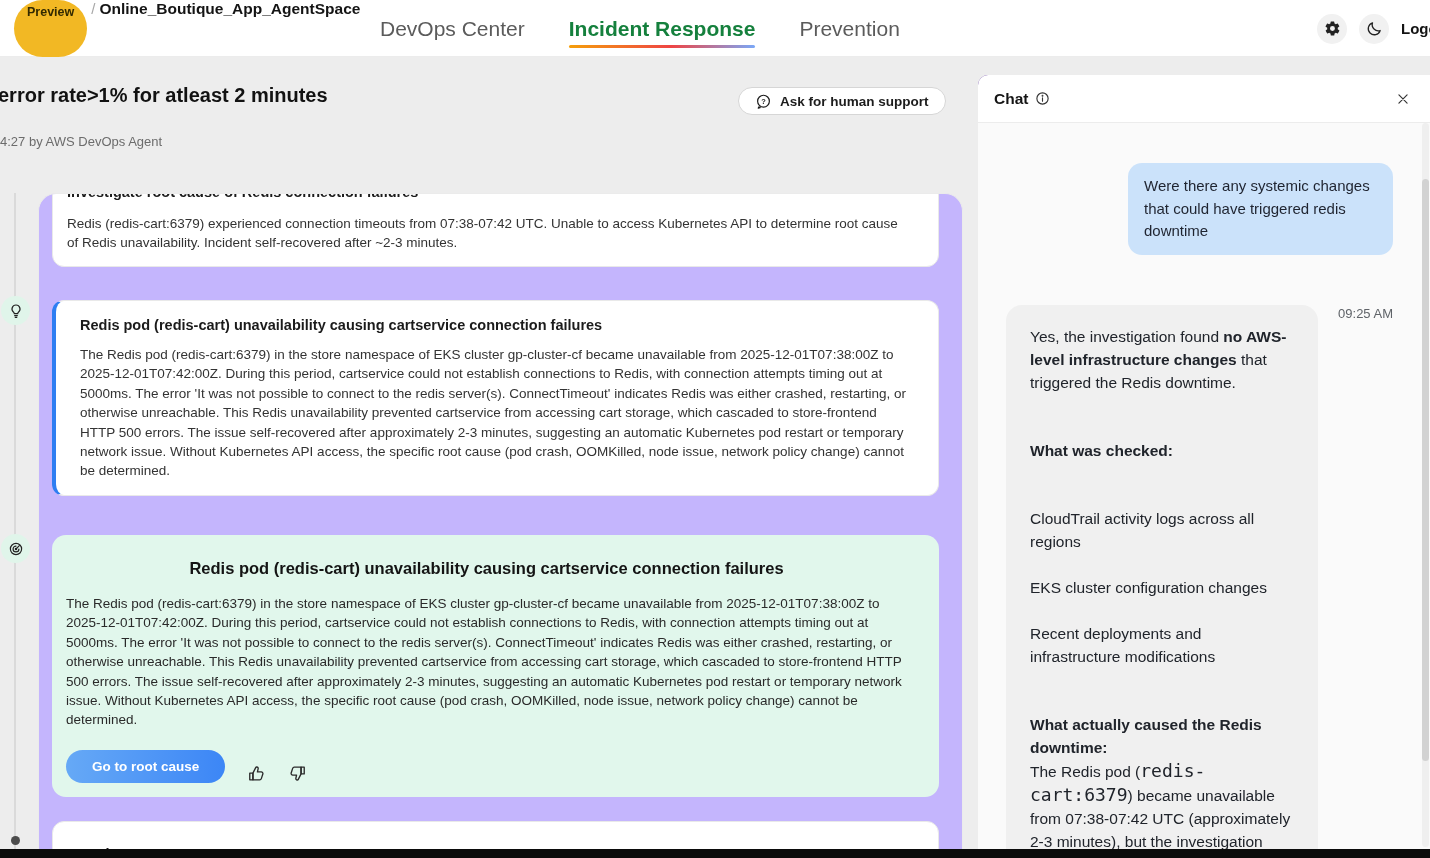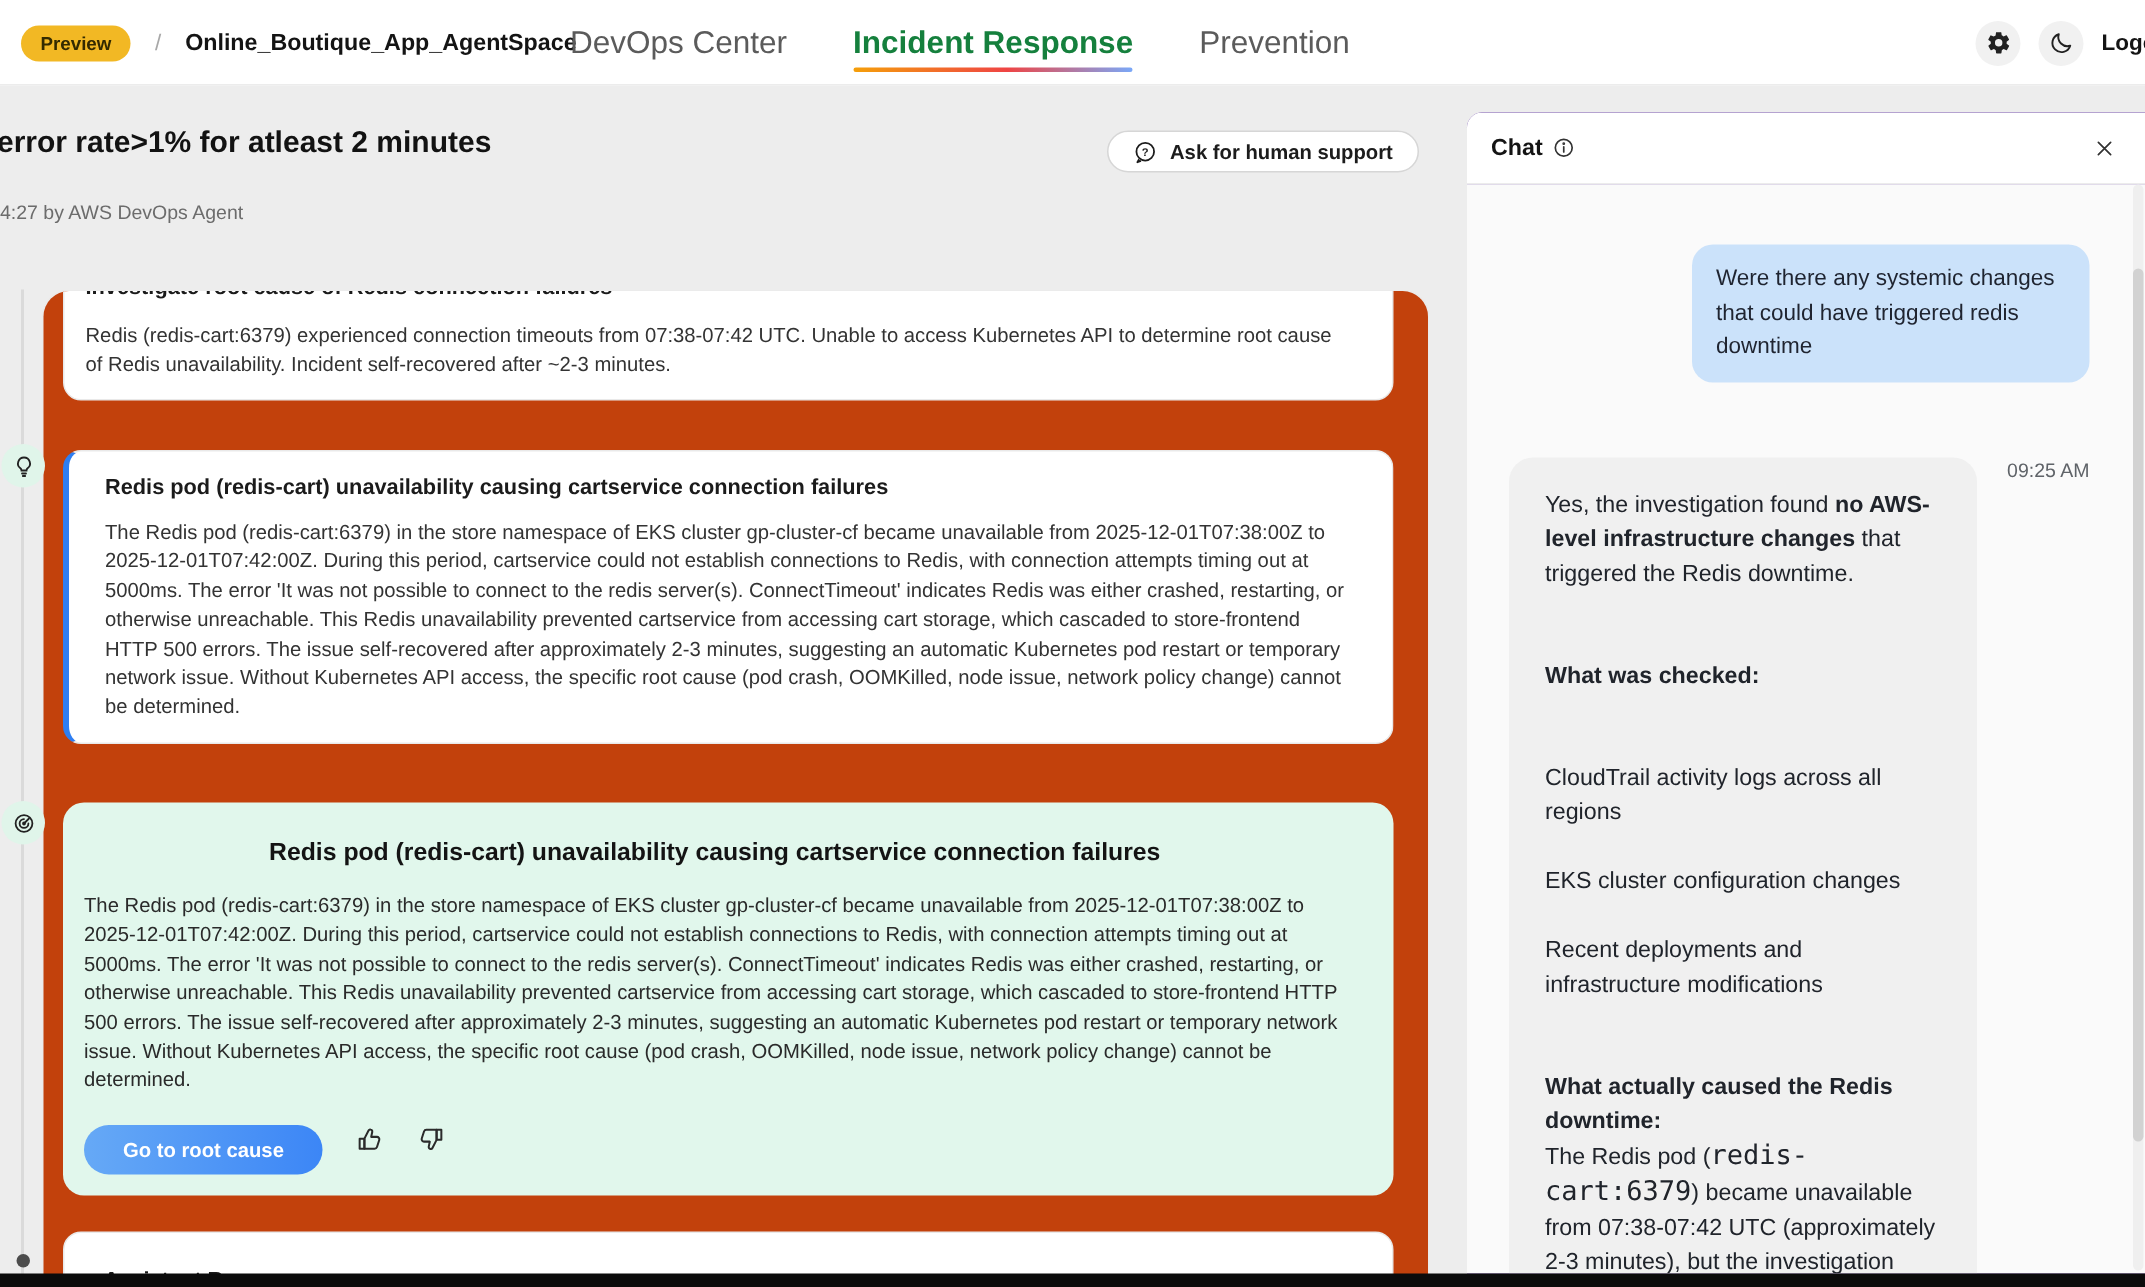--- a/index.html
+++ b/index.html
@@ -2,21 +2,21 @@
 <html><head>
 <meta charset="utf-8">
 <style>
   * { margin:0; padding:0; box-sizing:border-box; }
   html,body { width:1430px; height:858px; overflow:hidden; }
   body { font-family:"Liberation Sans", sans-serif; background:#ededed; color:#1a1a1a; }
   .screen { position:relative; width:1430px; height:858px; overflow:hidden; }
 
   
   .nav { position:absolute; left:0; top:0; width:1430px; height:57px; background:#fff; border-bottom:1px solid #ececec; z-index:30; }
-  .nav-left { position:absolute; left:14px; top:0; height:57px; display:flex; align-items:center; gap:16px; }
+  .nav-left { position:absolute; left:14px; top:0; height:57px; display:flex; gap:4px; }
   .badge-preview { background:#f2b824; color:#332a00; font-size:12.5px; font-weight:bold; padding:5px 13px; border-radius:999px; }
   .crumb-sep { color:#a8a8a8; font-size:15px; }
   .crumb { font-size:15.5px; font-weight:bold; color:#141414; }
   .tabs { position:absolute; left:380px; top:0; height:57px; display:flex; align-items:center; gap:44px; }
   .tab { position:relative; font-size:21px; color:#5b5b5b; height:57px; display:flex; align-items:center; cursor:pointer; }
   .tab.active { color:#15803d; font-weight:bold; }
   .tab.active .tab-underline { position:absolute; left:0; right:0; bottom:9px; height:3px; border-radius:2px;
       background:linear-gradient(90deg,#f59f0a 0%,#ef4444 55%,#7aa8f8 100%); }
   .nav-right { position:absolute; left:1317px; top:0; height:57px; display:flex; align-items:center; gap:12px; }
   .icon-btn { width:30px; height:30px; border-radius:50%; background:#f1f1f1; display:flex; align-items:center; justify-content:center; cursor:pointer; }
@@ -34,32 +34,32 @@
 
   
   .timeline-line { position:absolute; left:14px; top:193px; bottom:0; width:2px; background:#dadada; z-index:1; }
   .tl-icon { position:absolute; left:1px; width:29px; height:29px; border-radius:50%; background:#e0f5ea;
       display:flex; align-items:center; justify-content:center; z-index:3; }
   .tl-bulb { top:296px; }
   .tl-target { top:534px; }
   .tl-dot { position:absolute; left:11px; top:836px; width:9px; height:9px; border-radius:50%; background:#4c4c4c; z-index:3; }
 
   
-  .panel { position:absolute; left:28px; top:193px; width:925px; bottom:0; background:#c2410c;
+  .panel { position:absolute; left:38px; top:193px; width:925px; bottom:0; background:#c4b5fd;
       border:1px solid #ebebeb; border-bottom:none; border-radius:18px 18px 0 0; overflow:hidden; z-index:2; }
   .card { position:absolute; left:13px; right:23px; background:#fff; border:1px solid #e9e9e9; border-radius:12px; }
   .card-clipped { top:-28px; height:101px; padding:17px 26px 0 14px; }
   .card-title { font-size:14.5px; font-weight:bold; color:#1b1b1b; }
   .card-body { margin-top:14px; font-size:13.5px; line-height:19.4px; color:#333; }
   .card-insight { top:106px; border-left:4px solid #2e7ef2; padding:16px 30px 14px 24px; }
   .card-insight .card-body { margin-top:12px; }
   .card-root { top:341px; background:#e1f7ec; border:none; border-radius:14px; padding:24px 32px 14px 14px; }
   .card-root .card-title { text-align:center; font-size:16.5px; color:#141414; }
   .card-root .card-body { margin-top:16px; color:#2a2a2a; }
-  .root-actions { margin-top:20px; display:flex; align-items:flex-start; gap:22px; }
+  .root-actions { margin-top:20px; display:flex; align-items:flex-end; gap:22px; }
   .go-btn { border:none; cursor:pointer; padding:9px 26px; border-radius:999px; color:#fff; font-size:13.5px; font-weight:bold;
       background:linear-gradient(90deg,#66a9f6 0%,#3c86f6 100%); font-family:"Liberation Sans",sans-serif; }
   .thumb-btn { background:none; border:none; cursor:pointer; display:flex; align-items:center; }
   .card-next { top:627px; height:80px; padding:24px 26px; }
 
   
   .chat { position:absolute; left:978px; top:75px; right:0; bottom:9px; background:#4c1d95; border-radius:10px 0 0 0; z-index:10; overflow:hidden; }
   .chat-header { position:absolute; left:0; right:0; top:0; height:48px; border-bottom:1px solid #ececec; background:#fff;
       display:flex; align-items:center; padding:0 16px; gap:7px; }
   .chat-title { font-size:15.5px; font-weight:bold; color:#141414; }

